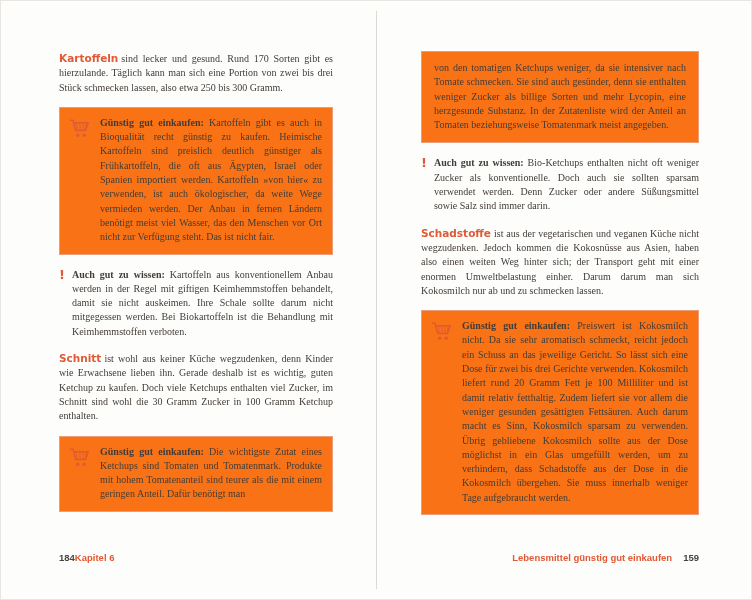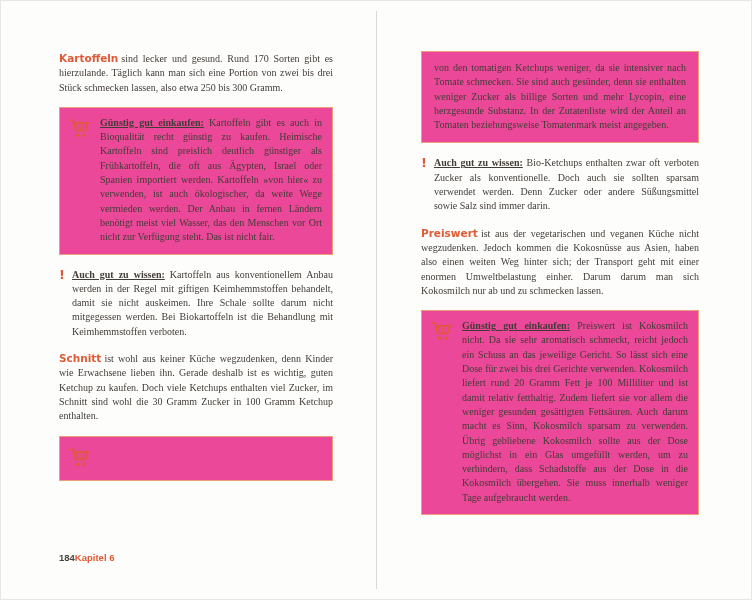--- a/index.html
+++ b/index.html
@@ -42,29 +42,29 @@
     font-size:10.5px;
     color:var(--accent);
     margin-right:3px;
   }
   .box{
     border:1px solid var(--box-border);
     padding:8px 10px 9px 9px;
     display:flex;
     gap:9px;
     margin-bottom:13px;
-    background:#ec4899;
+    background:#f97316;
   }
   .box.no-icon{display:block;padding:9px 12px 10px;}
   .cart{
     flex:0 0 22px;
     color:var(--accent);
     padding-top:2px;
   }
-  .boxtext b, .note b{font-weight:bold;text-decoration:underline;}
+  .boxtext b, .note b{font-weight:bold;}
   .note{
     display:flex;
     gap:7px;
     margin-bottom:12px;
   }
   .bang{
     flex:0 0 auto;
     color:var(--accent);
     font-family:"DejaVu Sans", sans-serif;
     font-weight:bold;
@@ -122,41 +122,44 @@
 
     <div class="box">
       <span class="cart">
         <svg width="22" height="20" viewBox="0 0 22 20" aria-hidden="true">
           <path d="M1 2.2h3l2.7 10.3h9.8l2.7-7.8H5" fill="none" stroke="currentColor" stroke-width="1.5" stroke-linejoin="round"></path>
           <path d="M7.3 4.9l1.1 7.4M10.8 4.9l.5 7.4M14.2 4.9l-.1 7.4M17.2 4.9l-1 7.4" stroke="currentColor" stroke-width="0.9" fill="none"></path>
           <circle cx="8.7" cy="17.2" r="1.7" fill="currentColor"></circle>
           <circle cx="15.2" cy="17.2" r="1.7" fill="currentColor"></circle>
         </svg>
       </span>
+      <p class="boxtext">
+        <b>Günstig gut einkaufen:</b> <span>Die wichtigste Zutat eines Ketchups sind Tomaten und Tomatenmark. Produkte mit hohem Tomatenanteil sind teurer als die mit einem geringen Anteil. Dafür benötigt man</span>
+      </p>
     </div>
 
   </div>
 
   <div class="page page-right">
 
     <div class="box no-icon">
       <p class="boxtext">
         <span>von den tomatigen Ketchups weniger, da sie intensiver nach Tomate schmecken. Sie sind auch gesünder, denn sie enthalten weniger Zucker als billige Sorten und mehr Lycopin, eine herzgesunde Substanz. In der Zutatenliste wird der Anteil an Tomaten beziehungsweise Tomatenmark meist angegeben.</span>
       </p>
     </div>
 
     <div class="note">
       <span class="bang">!</span>
       <p>
-        <b>Auch gut zu wissen:</b> <span>Bio-Ketchups enthalten zwar oft verboten Zucker als konventionelle. Doch auch sie sollten sparsam verwendet werden. Denn Zucker oder andere Süßungsmittel sowie Salz sind immer darin.</span>
+        <b>Auch gut zu wissen:</b> <span>Bio-Ketchups enthalten nicht oft weniger Zucker als konventionelle. Doch auch sie sollten sparsam verwendet werden. Denn Zucker oder andere Süßungsmittel sowie Salz sind immer darin.</span>
       </p>
     </div>
 
     <p class="para">
-      <span class="kw">Preiswert</span><span>ist aus der vegetarischen und veganen Küche nicht wegzudenken. Jedoch kommen die Kokosnüsse aus Asien, haben also einen weiten Weg hinter sich; der Transport geht mit einer enormen Umweltbelastung einher. Darum darum man sich Kokosmilch nur ab und zu schmecken lassen.</span>
+      <span class="kw">Schadstoffe</span><span>ist aus der vegetarischen und veganen Küche nicht wegzudenken. Jedoch kommen die Kokosnüsse aus Asien, haben also einen weiten Weg hinter sich; der Transport geht mit einer enormen Umweltbelastung einher. Darum darum man sich Kokosmilch nur ab und zu schmecken lassen.</span>
     </p>
 
     <div class="box">
       <span class="cart">
         <svg width="22" height="20" viewBox="0 0 22 20" aria-hidden="true">
           <path d="M1 2.2h3l2.7 10.3h9.8l2.7-7.8H5" fill="none" stroke="currentColor" stroke-width="1.5" stroke-linejoin="round"></path>
           <path d="M7.3 4.9l1.1 7.4M10.8 4.9l.5 7.4M14.2 4.9l-.1 7.4M17.2 4.9l-1 7.4" stroke="currentColor" stroke-width="0.9" fill="none"></path>
           <circle cx="8.7" cy="17.2" r="1.7" fill="currentColor"></circle>
           <circle cx="15.2" cy="17.2" r="1.7" fill="currentColor"></circle>
         </svg>
@@ -164,14 +167,17 @@
       <p class="boxtext">
         <b>Günstig gut einkaufen:</b> <span>Preiswert ist Kokosmilch nicht. Da sie sehr aromatisch schmeckt, reicht jedoch ein Schuss an das jeweilige Gericht. So lässt sich eine Dose für zwei bis drei Gerichte verwenden. Kokosmilch liefert rund 20 Gramm Fett je 100 Milliliter und ist damit relativ fetthaltig. Zudem liefert sie vor allem die weniger gesunden gesättigten Fettsäuren. Auch darum macht es Sinn, Kokosmilch sparsam zu verwenden. Übrig gebliebene Kokosmilch sollte aus der Dose möglichst in ein Glas umgefüllt werden, um zu verhindern, dass Schadstoffe aus der Dose in die Kokosmilch übergehen. Sie muss innerhalb weniger Tage aufgebraucht werden.</span>
       </p>
     </div>
 
   </div>
 
   <div class="footer footer-left">
     <span class="num">184</span><span class="chap">Kapitel 6</span>
   </div>
+  <div class="footer footer-right">
+    <span class="chap">Lebensmittel günstig gut einkaufen</span><span class="num">159</span>
+  </div>
 
 </div>
 
 </body></html>

